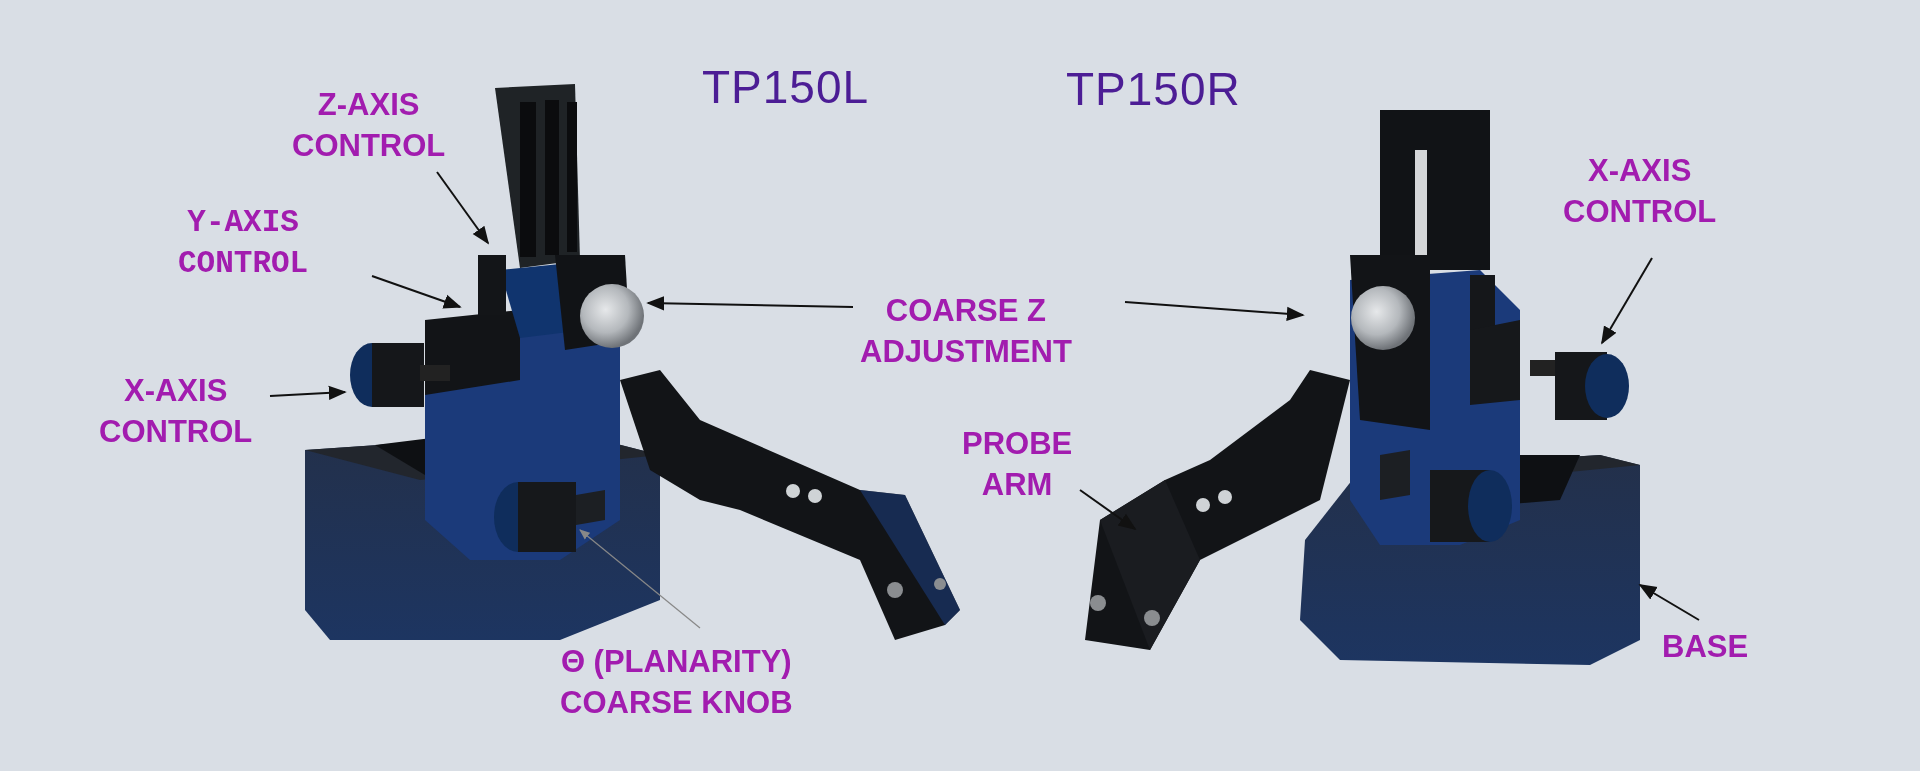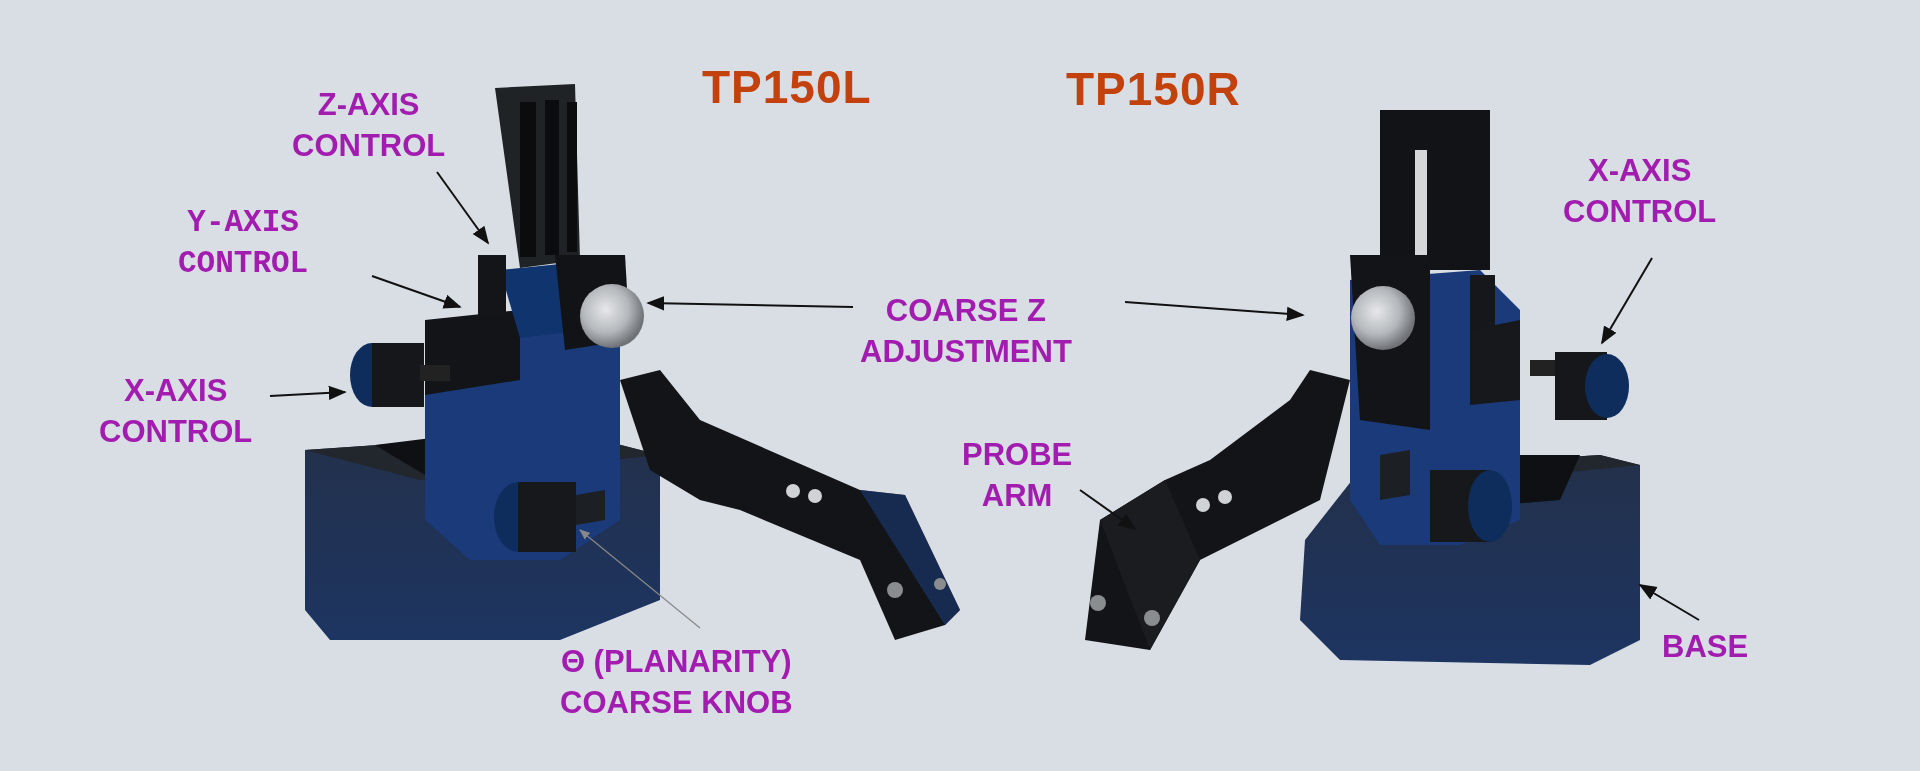--- a/index.html
+++ b/index.html
@@ -4,21 +4,21 @@
   <style>
     html, body { margin:0; padding:0; }
     body {
       width:1920px; height:771px; overflow:hidden;
       background:#d9dee5;
       font-family:"Liberation Sans", sans-serif;
       position:relative;
     }
     .canvas { position:absolute; left:0; top:0; width:1920px; height:771px; }
     .title {
-      position:absolute; font-weight:bold; color:#c2410c;
+      position:absolute; font-weight:normal; color:#4c1d95;
       font-size:46px; letter-spacing:1px; line-height:1;
     }
     .label {
       position:absolute; font-weight:bold; color:#a21caf;
       font-size:31px; line-height:41px; text-align:center; white-space:nowrap;
     }
     svg.art { position:absolute; left:0; top:0; }
   </style>
 </head>
 <body>
@@ -152,21 +152,21 @@
 
   <div class="label" style="left:860px; top:270px;margin-top:20px;">
     <div>COARSE Z</div>
     <div>ADJUSTMENT</div>
   </div>
 
   <div class="label" style="left:1563px; top:150px;">
     <div>X-AXIS</div>
     <div>CONTROL</div>
   </div>
-  <div class="label" style="left:962px; top:434px;">
+  <div class="label" style="left:962px; top:423px;">
     <div>PROBE</div>
     <div>ARM</div>
   </div>
   <div class="label" style="left:1662px; top:626px;">
     <div>BASE</div>
   </div>
 
 </div>
 
 </body></html>

